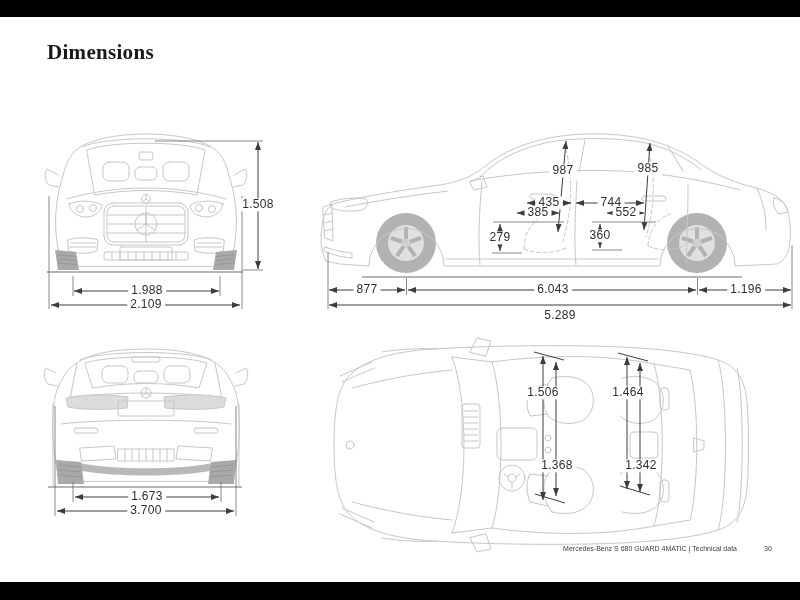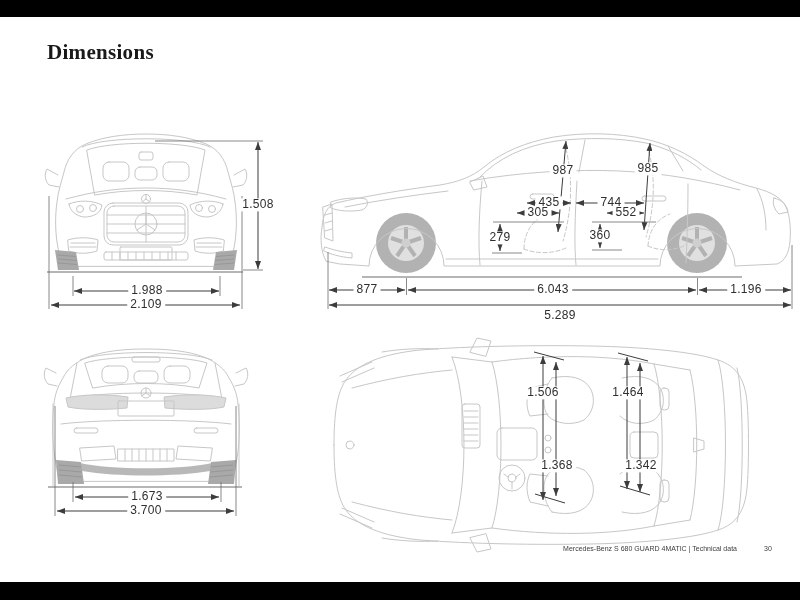--- a/index.html
+++ b/index.html
@@ -248,21 +248,21 @@
   </svg>
 
   <div class="dim-label" style="left:258px;top:205px">1.508</div>
   <div class="dim-label" style="left:147px;top:291px">1.988</div>
   <div class="dim-label" style="left:146px;top:305px">2.109</div>
 
   <div class="dim-label" style="left:563px;top:171px">987</div>
   <div class="dim-label" style="left:648px;top:169px">985</div>
   <div class="dim-label" style="left:549px;top:203px">435</div>
   <div class="dim-label" style="left:611px;top:203px">744</div>
-  <div class="dim-label" style="left:538px;top:213px">305</div>
+  <div class="dim-label" style="left:538px;top:213px">385</div>
   <div class="dim-label" style="left:626px;top:213px">552</div>
   <div class="dim-label" style="left:500px;top:238px">279</div>
   <div class="dim-label" style="left:600px;top:236px">360</div>
   <div class="dim-label" style="left:367px;top:290px">877</div>
   <div class="dim-label" style="left:553px;top:290px">6.043</div>
   <div class="dim-label" style="left:746px;top:290px">1.196</div>
   <div class="dim-label" style="left:560px;top:316px">5.289</div>
 
   <div class="dim-label" style="left:147px;top:497px">1.673</div>
   <div class="dim-label" style="left:146px;top:511px">3.700</div>

